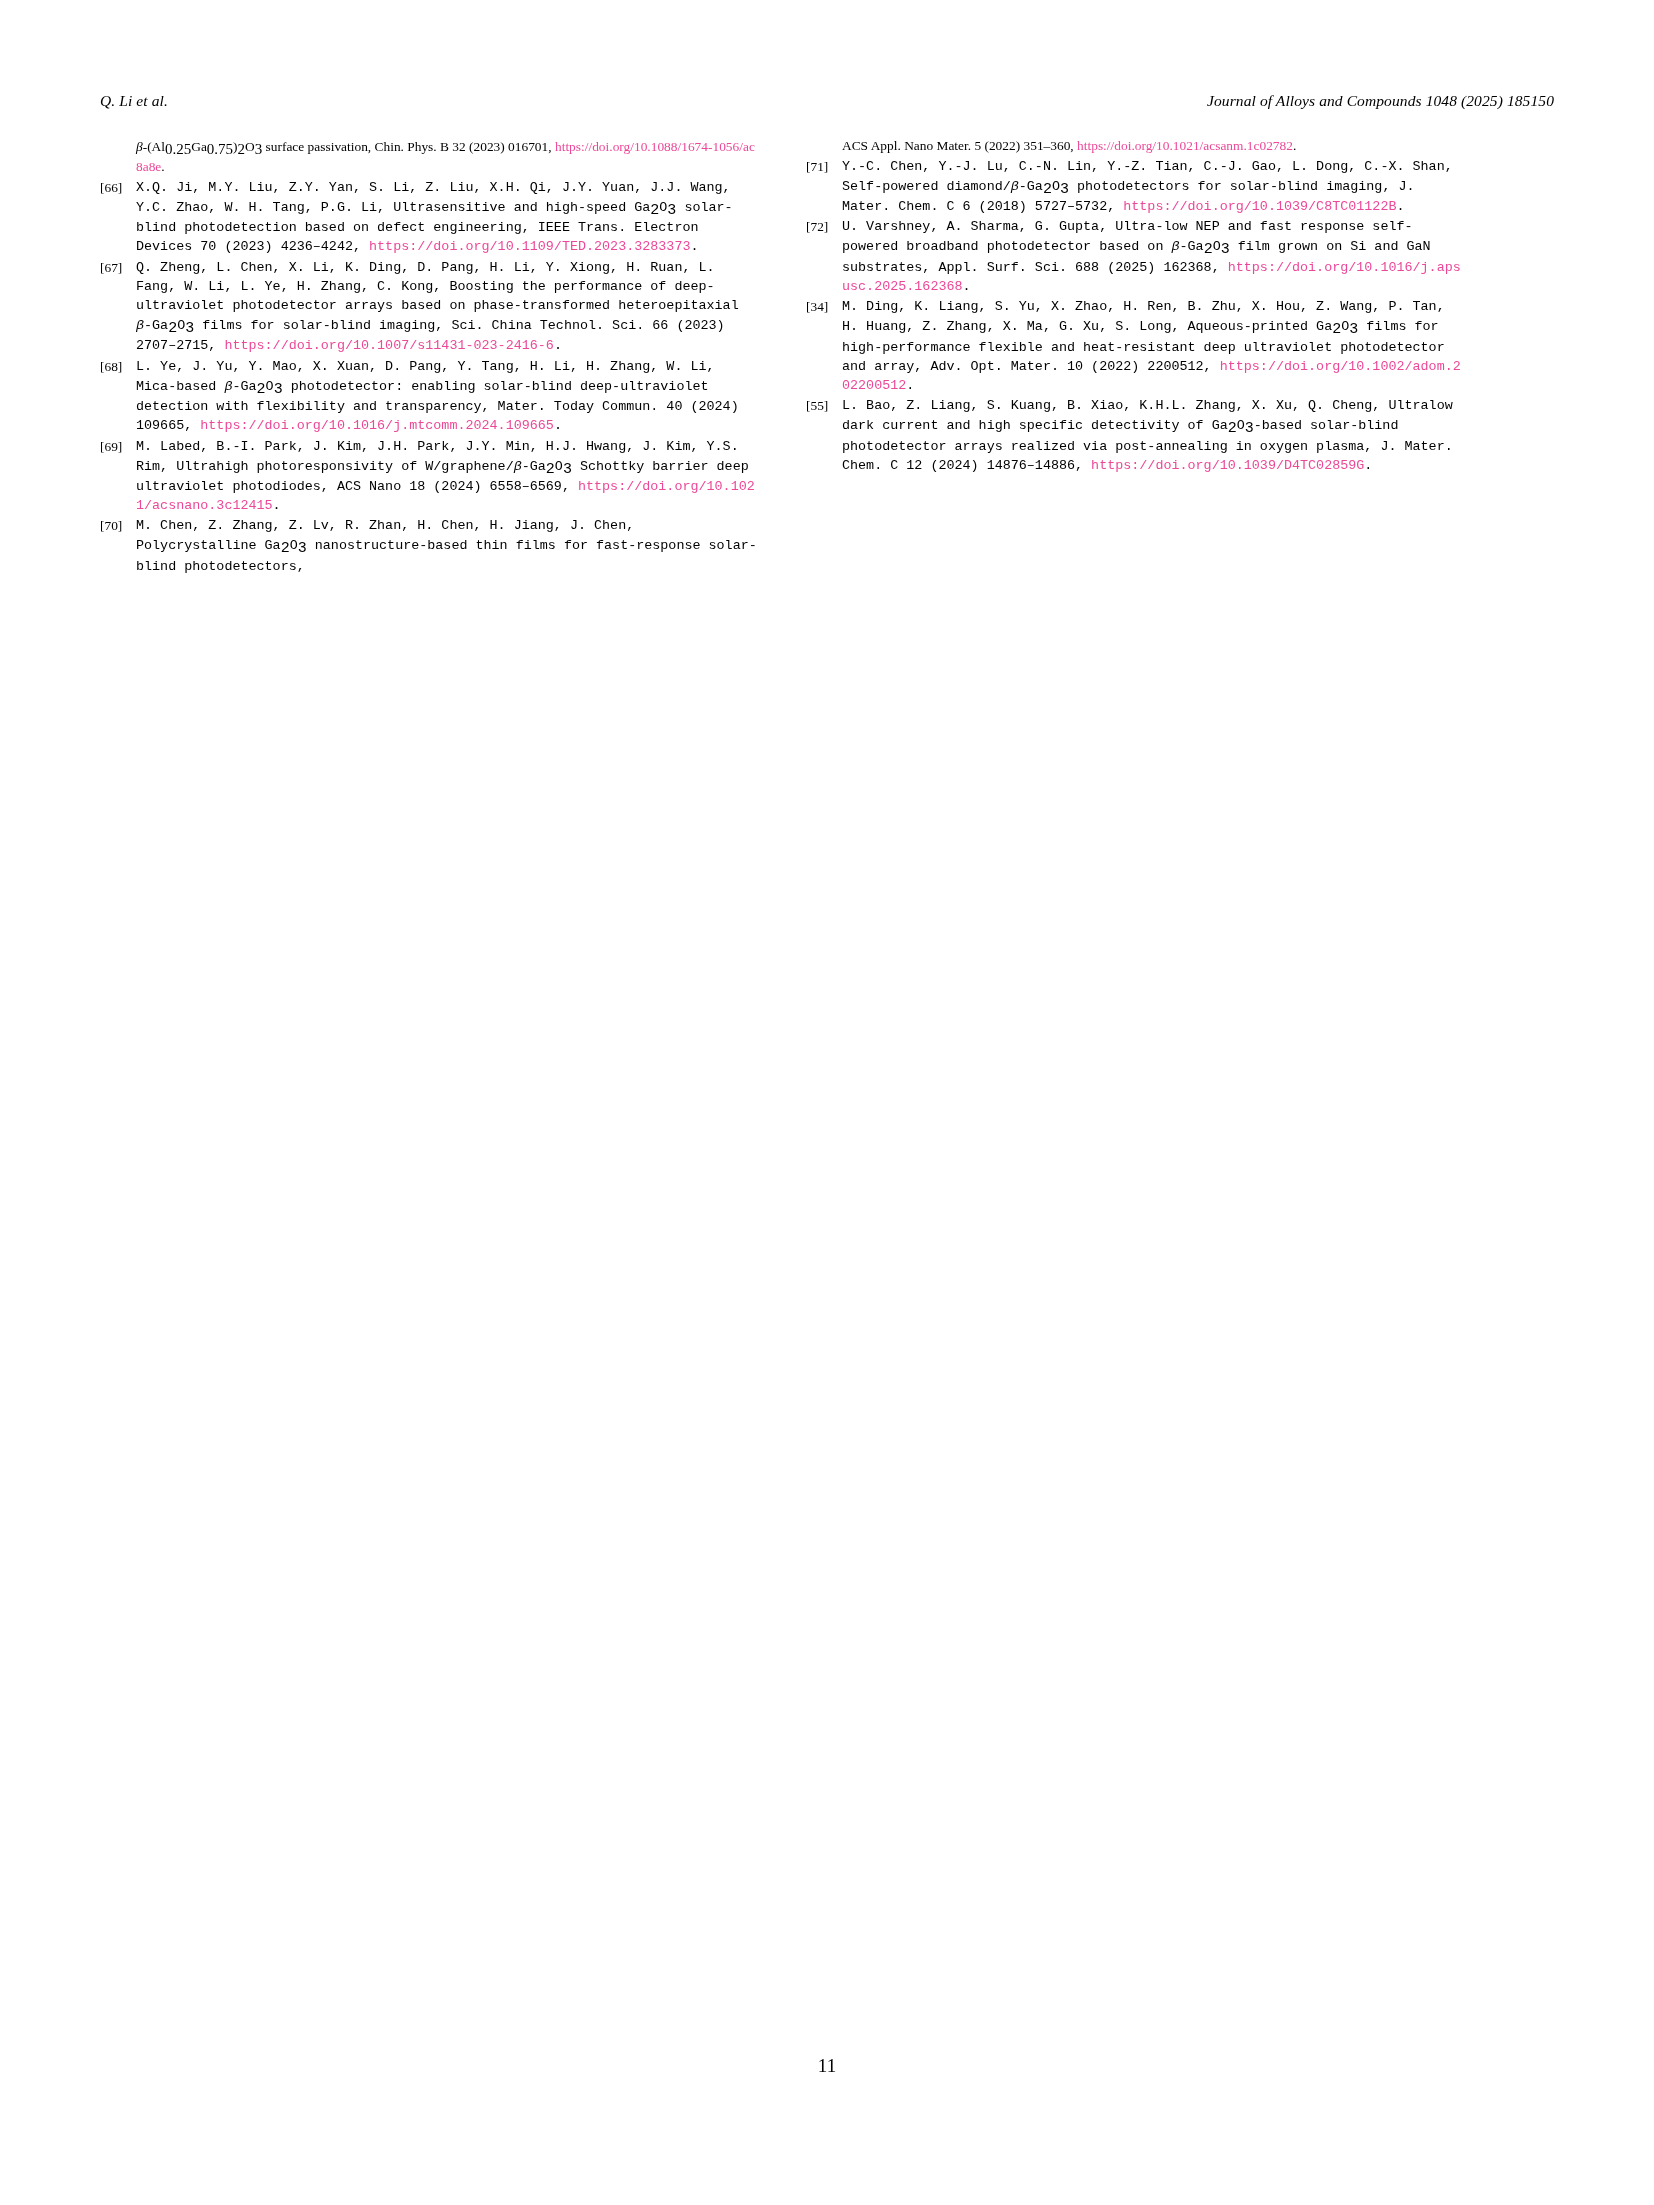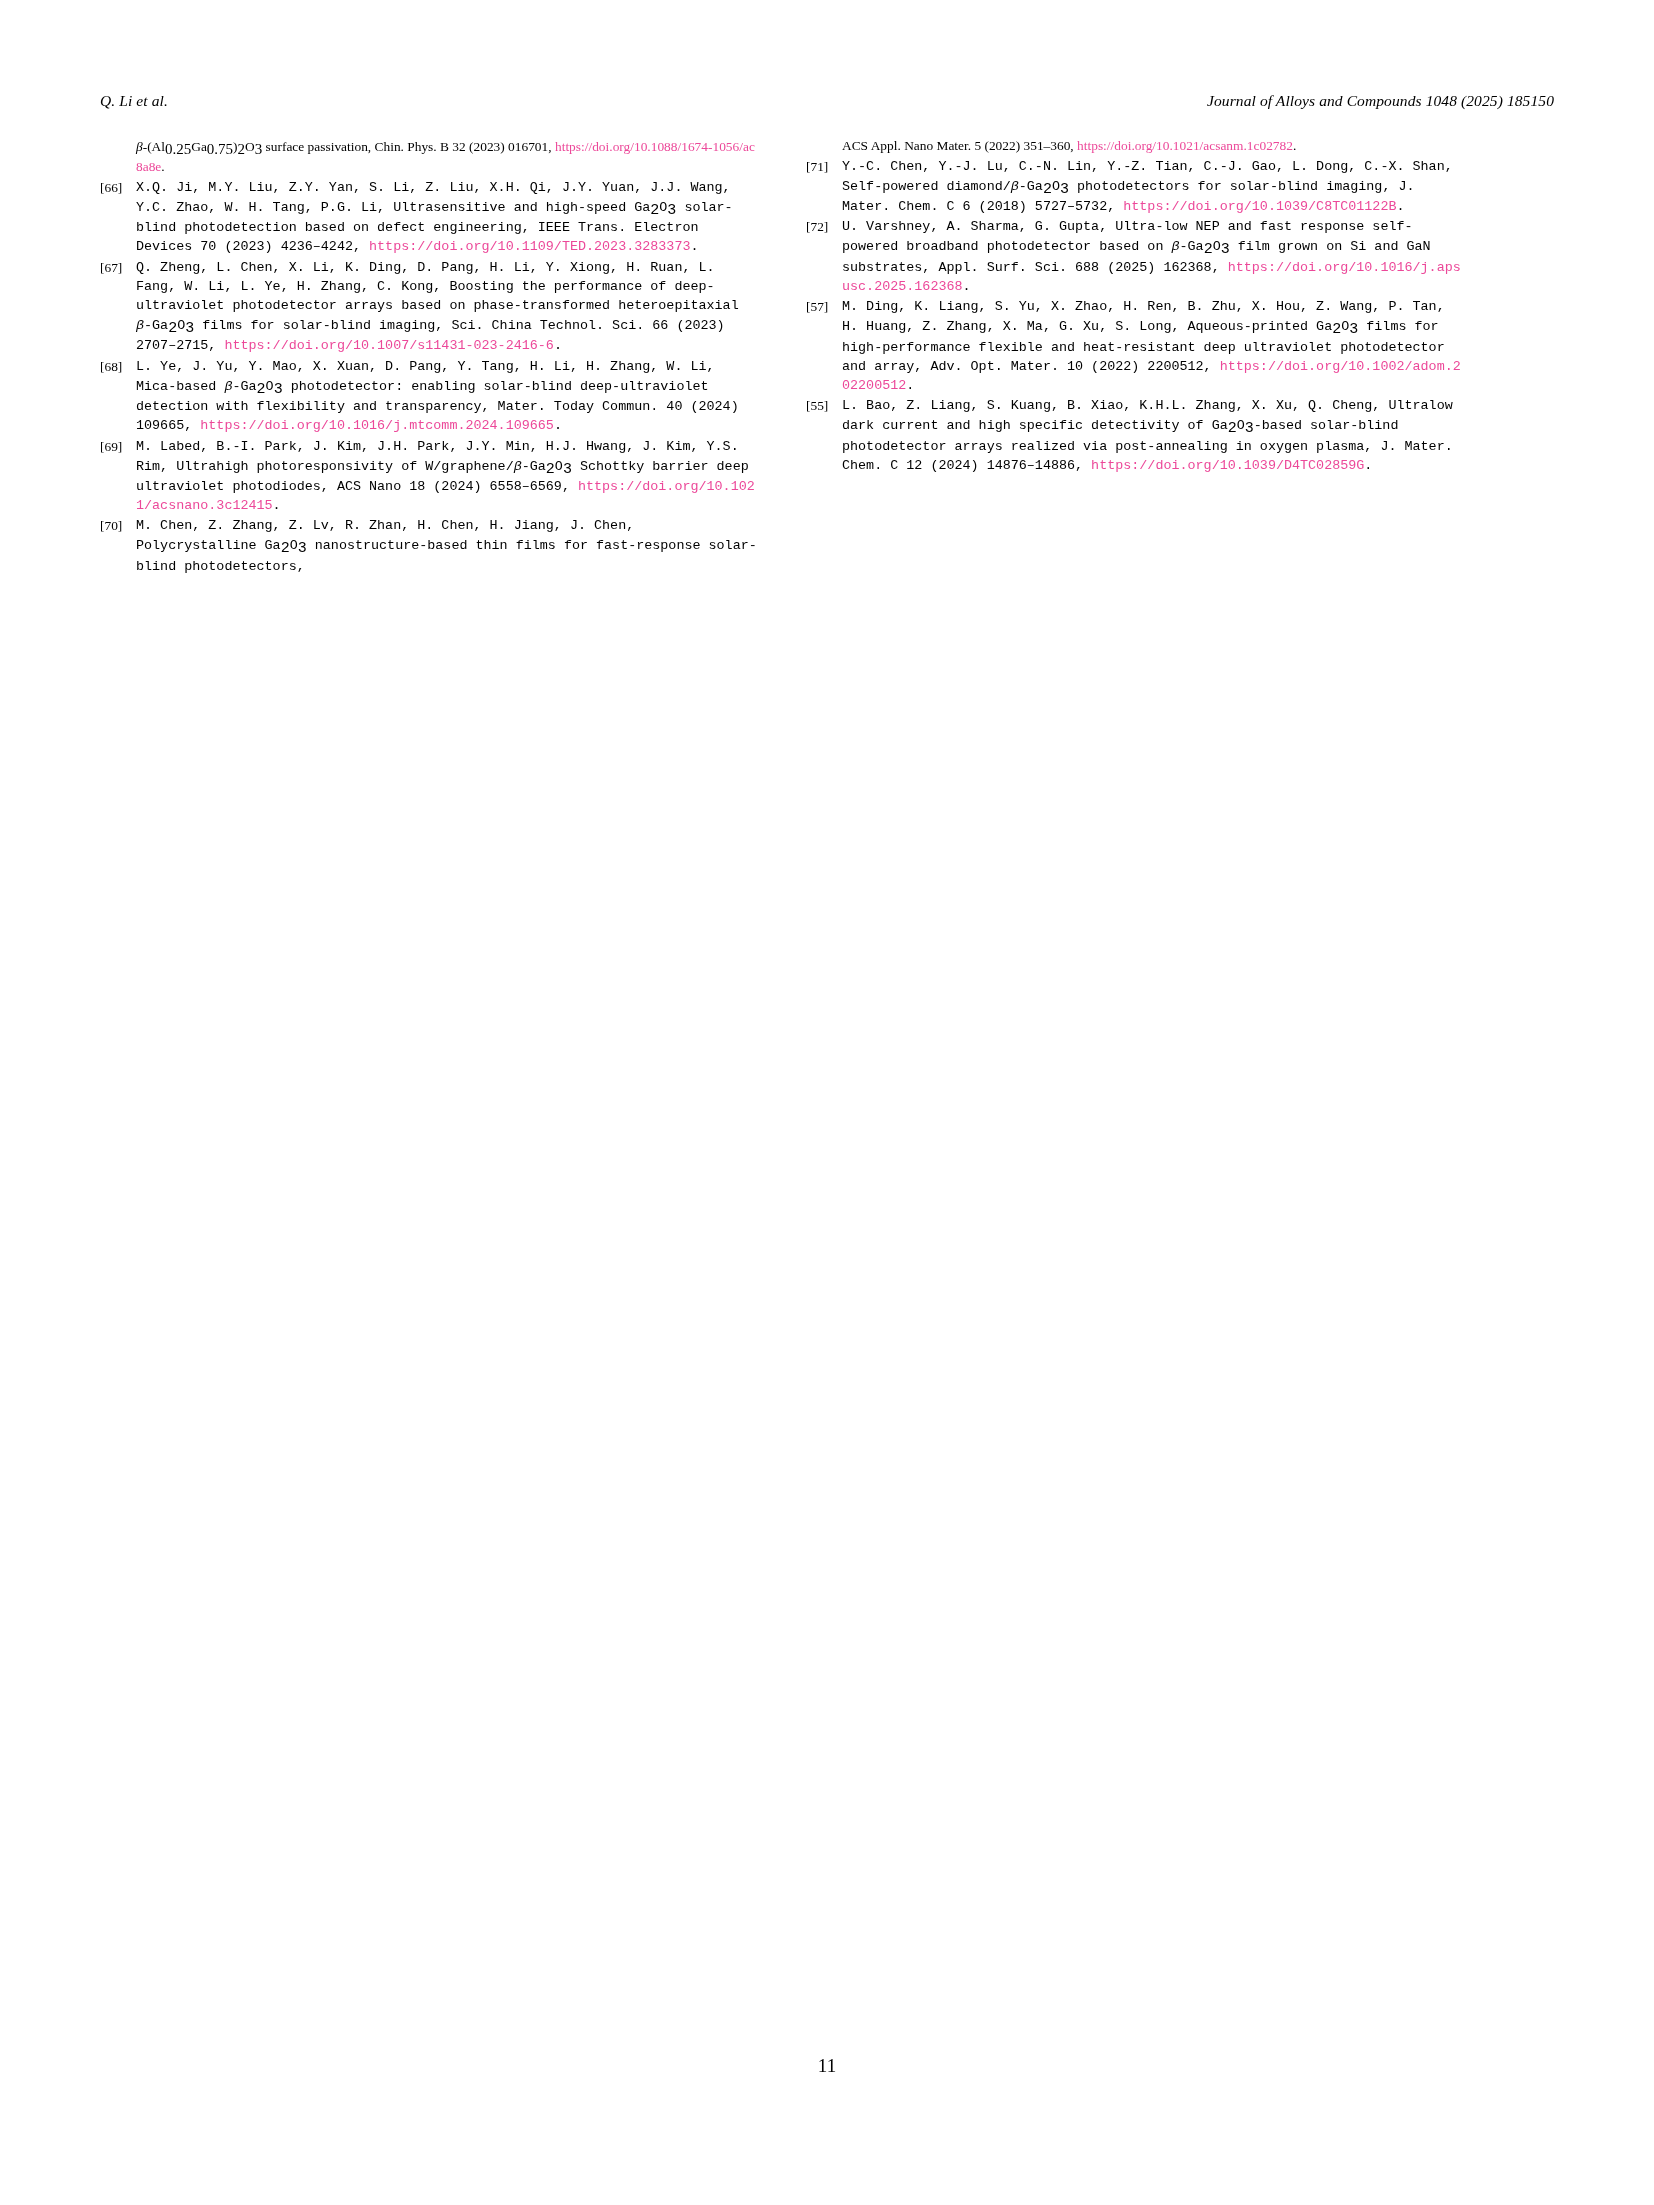--- a/index.html
+++ b/index.html
@@ -164,21 +164,21 @@
 
         <li class="ref">
           <span class="num">[72]</span>
           <span class="body">U. Varshney, A. Sharma, G. Gupta, Ultra-low NEP and fast response self-powered broadband photodetector based on <span class="ital">β</span>-Ga<sub>2</sub>O<sub>3</sub> film grown on Si and GaN substrates, Appl. Surf. Sci. 688 (2025) 162368,
             <a class="doi" href="#">https://doi.org/10.1016/j.apsusc.2025.162368</a><span>.</span>
           </span>
         </li>
 
 
         <li class="ref">
-          <span class="num">[57]</span>
+          <span class="num">[34]</span>
           <span class="body">M. Ding, K. Liang, S. Yu, X. Zhao, H. Ren, B. Zhu, X. Hou, Z. Wang, P. Tan, H. Huang, Z. Zhang, X. Ma, G. Xu, S. Long, Aqueous-printed Ga<sub>2</sub>O<sub>3</sub> films for high-performance flexible and heat-resistant deep ultraviolet photodetector and array, Adv. Opt. Mater. 10 (2022) 2200512,
             <a class="doi" href="#">https://doi.org/10.1002/adom.202200512</a><span>.</span>
           </span>
         </li>
 
         <li class="ref">
           <span class="num">[55]</span>
           <span class="body">L. Bao, Z. Liang, S. Kuang, B. Xiao, K.H.L. Zhang, X. Xu, Q. Cheng, Ultralow dark current and high specific detectivity of Ga<sub>2</sub>O<sub>3</sub>-based solar-blind photodetector arrays realized via post-annealing in oxygen plasma, J. Mater. Chem. C 12 (2024) 14876–14886,
             <a class="doi" href="#">https://doi.org/10.1039/D4TC02859G</a><span>.</span>
           </span>

